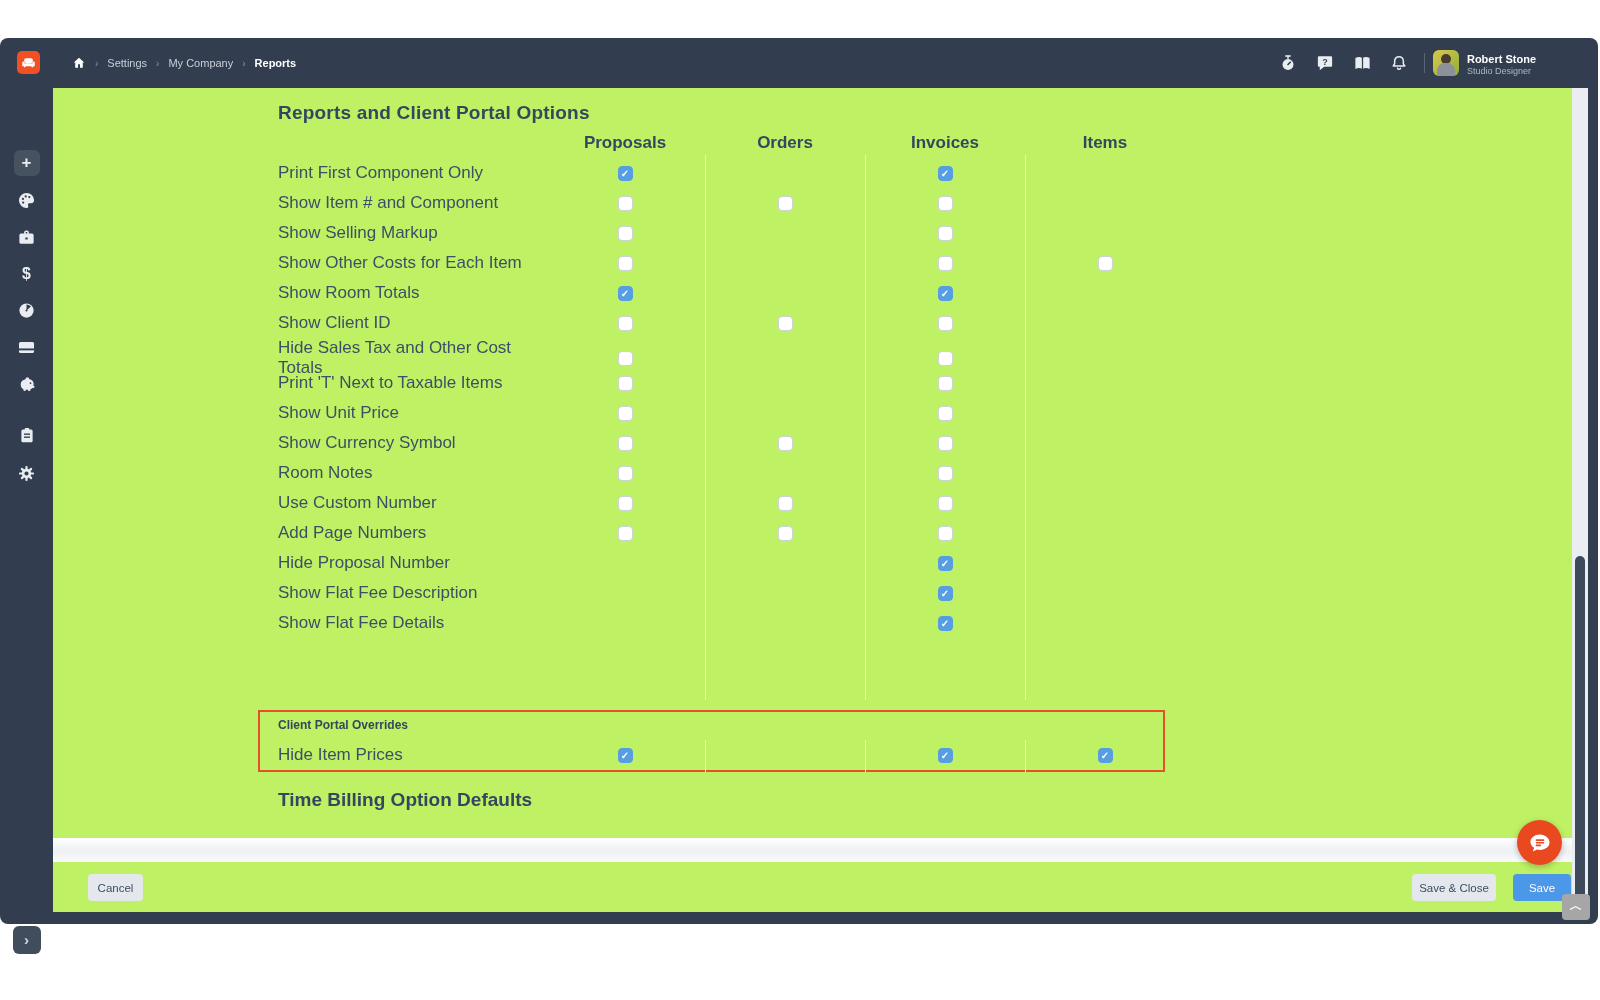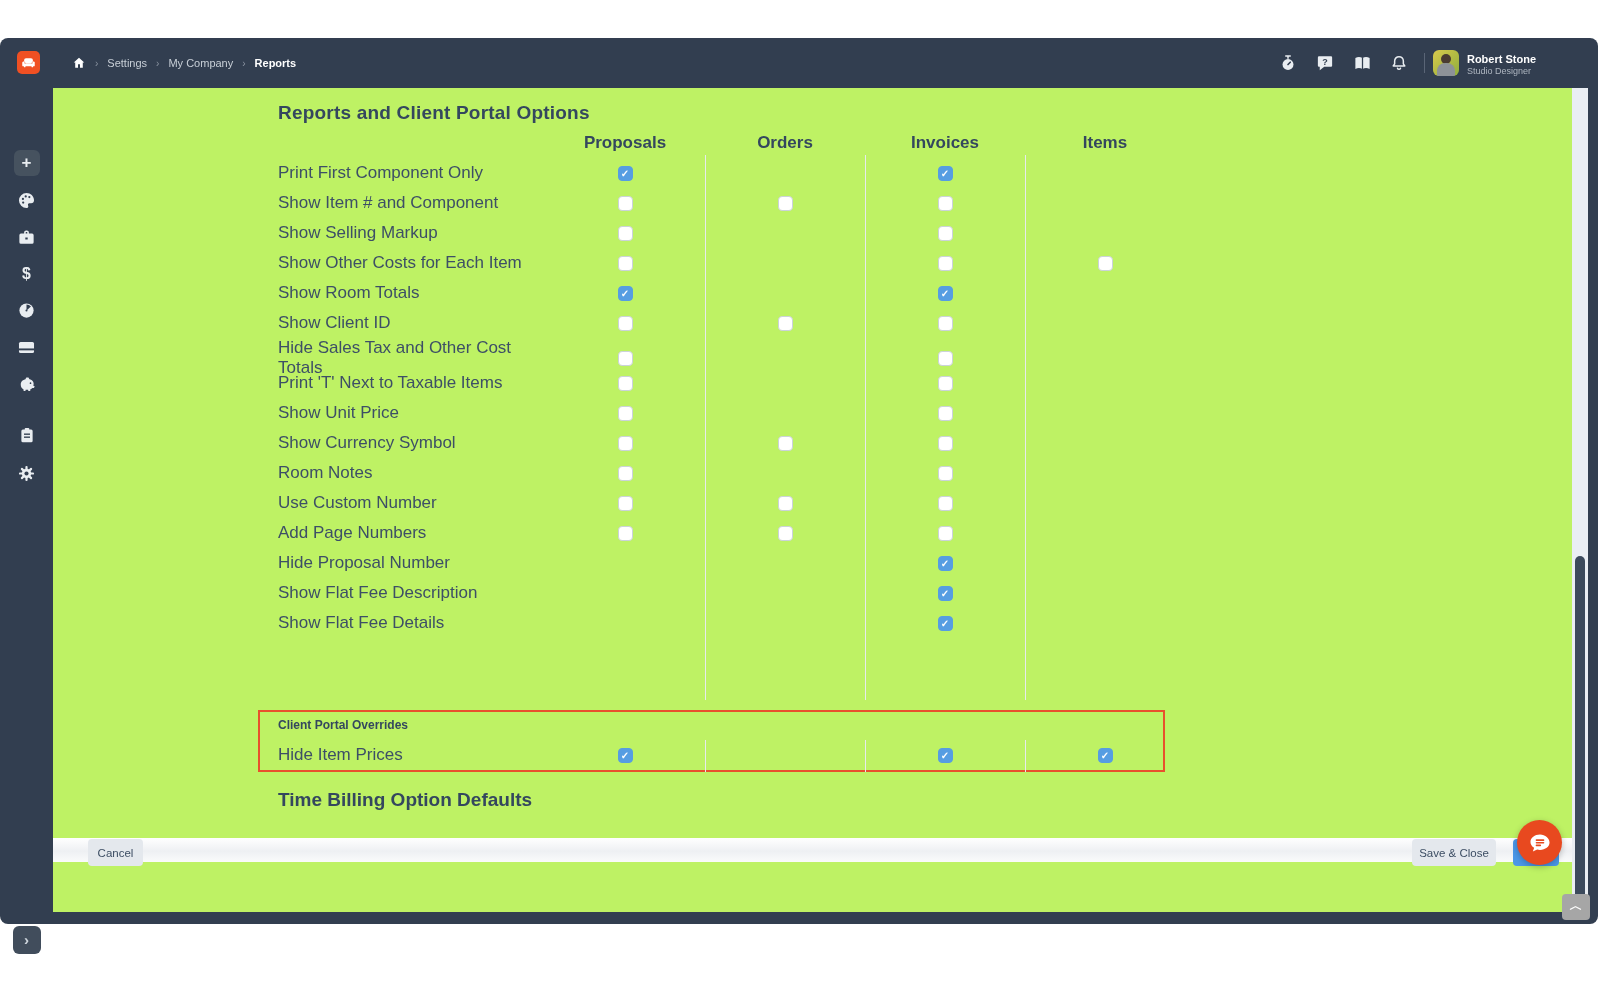--- a/index.html
+++ b/index.html
@@ -50,24 +50,24 @@
 
   .portal-box { position:absolute; left:205px; top:622px; width:907px; height:62px; border:2px solid #e8502d; }
   .portal-title { position:absolute; left:225px; top:630px; font-size:12px; font-weight:bold; color:#34475e; }
   .portal-rows { position:absolute; left:225px; top:652px; width:907px; }
   .next-title { position:absolute; left:225px; top:701px; font-size:19px; font-weight:bold; color:#34475e; }
 
   .fade-band { position:absolute; left:0; top:750px; width:100%; height:24px;
     background:linear-gradient(to bottom,#ffffff 0%,#eef0f3 55%,#fafbfb 100%); }
 
   
-  .btn { position:absolute; top:751px; height:27px; border:none; border-radius:4px; font-family:"Liberation Sans",sans-serif; font-size:11.5px; color:#3c4d63; background:#e4e8ed; cursor:pointer; }
+  .btn { position:absolute; top:786px; height:27px; border:none; border-radius:4px; font-family:"Liberation Sans",sans-serif; font-size:11.5px; color:#3c4d63; background:#e4e8ed; cursor:pointer; }
   .btn-cancel { left:35px; width:55px; }
   .btn-saveclose { left:1359px; width:84px; }
-  .btn-save { left:1460px; width:46px; background:#4b97e8; color:#ffffff; }
+  .btn-save { left:1460px; width:58px; background:#4b97e8; color:#ffffff; }
 
   
   .fab { position:absolute; left:1464px; top:732px; width:45px; height:45px; border-radius:50%; background:#e8491f; display:flex; align-items:center; justify-content:center; cursor:pointer; z-index:6; box-shadow:0 2px 6px rgba(0,0,0,.25); }
   .scroll-track { position:absolute; left:1572px; top:50px; width:16px; height:824px; background:#eaeef3; }
   .scroll-thumb { position:absolute; left:3px; top:468px; width:10px; height:352px; background:#3c4a5c; border-radius:5px; cursor:grab; }
   .scroll-top { position:absolute; left:1562px; top:894px; width:28px; height:26px; background:#a6a6a6; border-radius:4px; color:#ffffff; font-size:13px; font-weight:bold; line-height:24px; text-align:center; cursor:pointer; z-index:10; }
 
   svg { display:block; }
 </style>
 </head>

